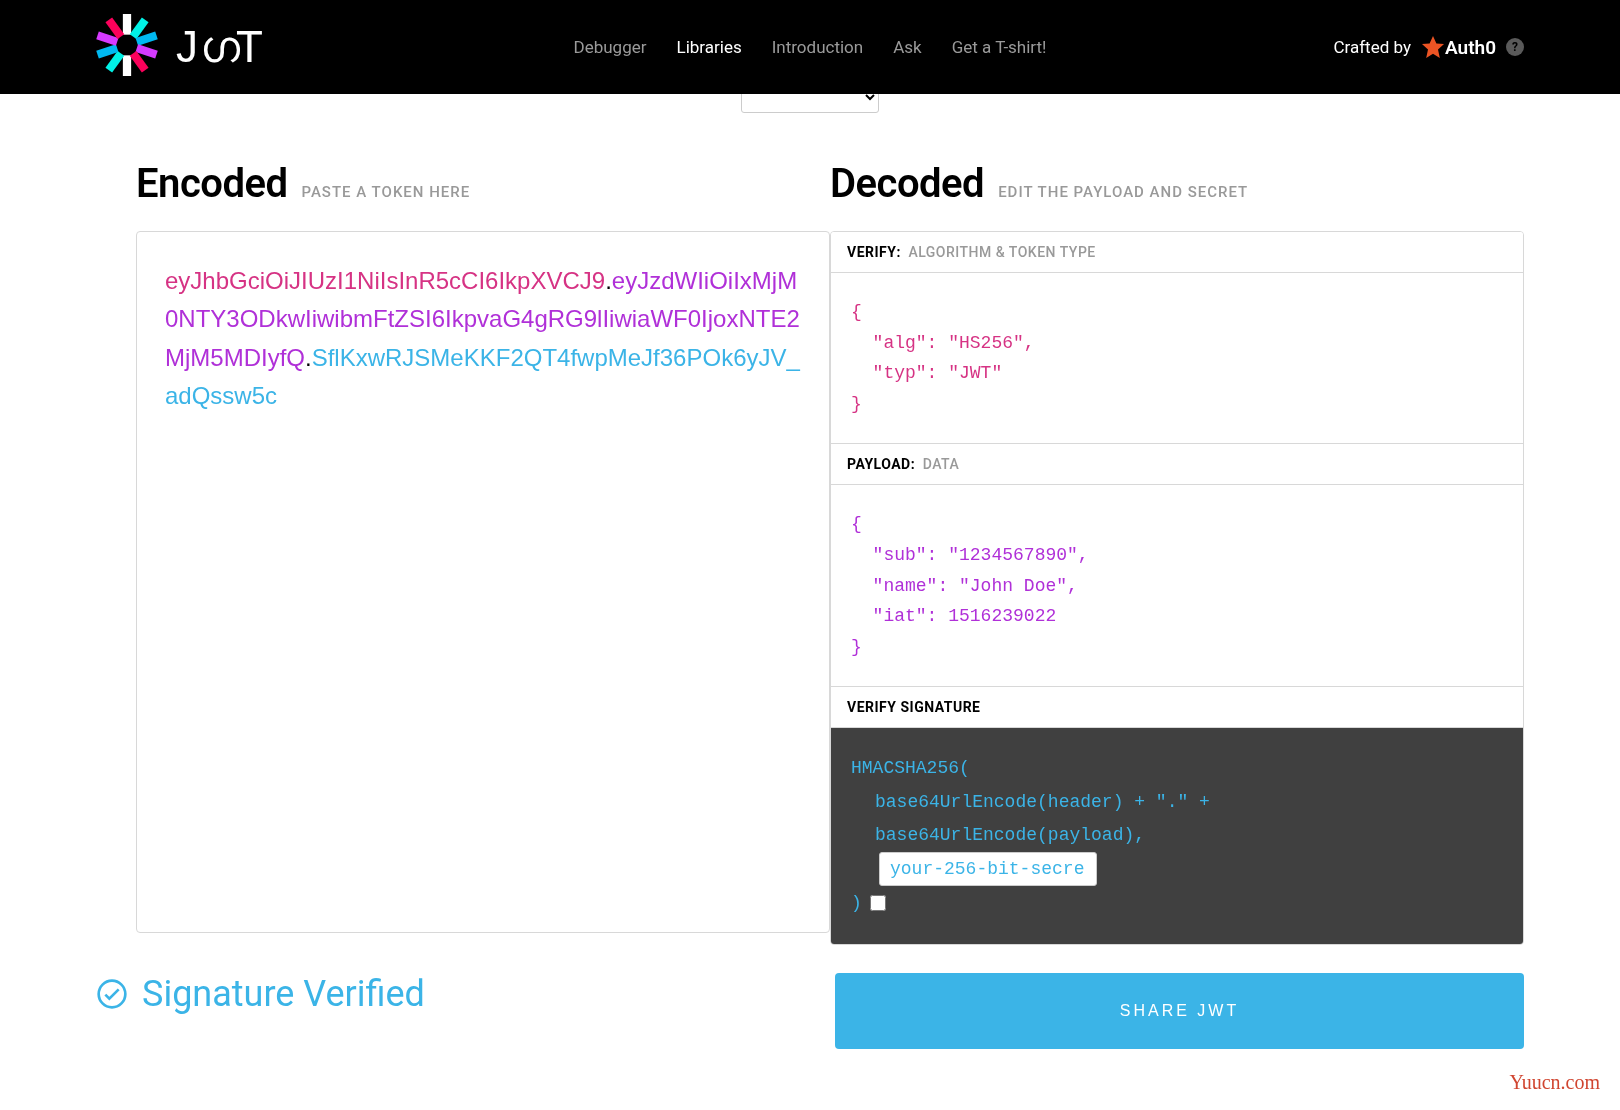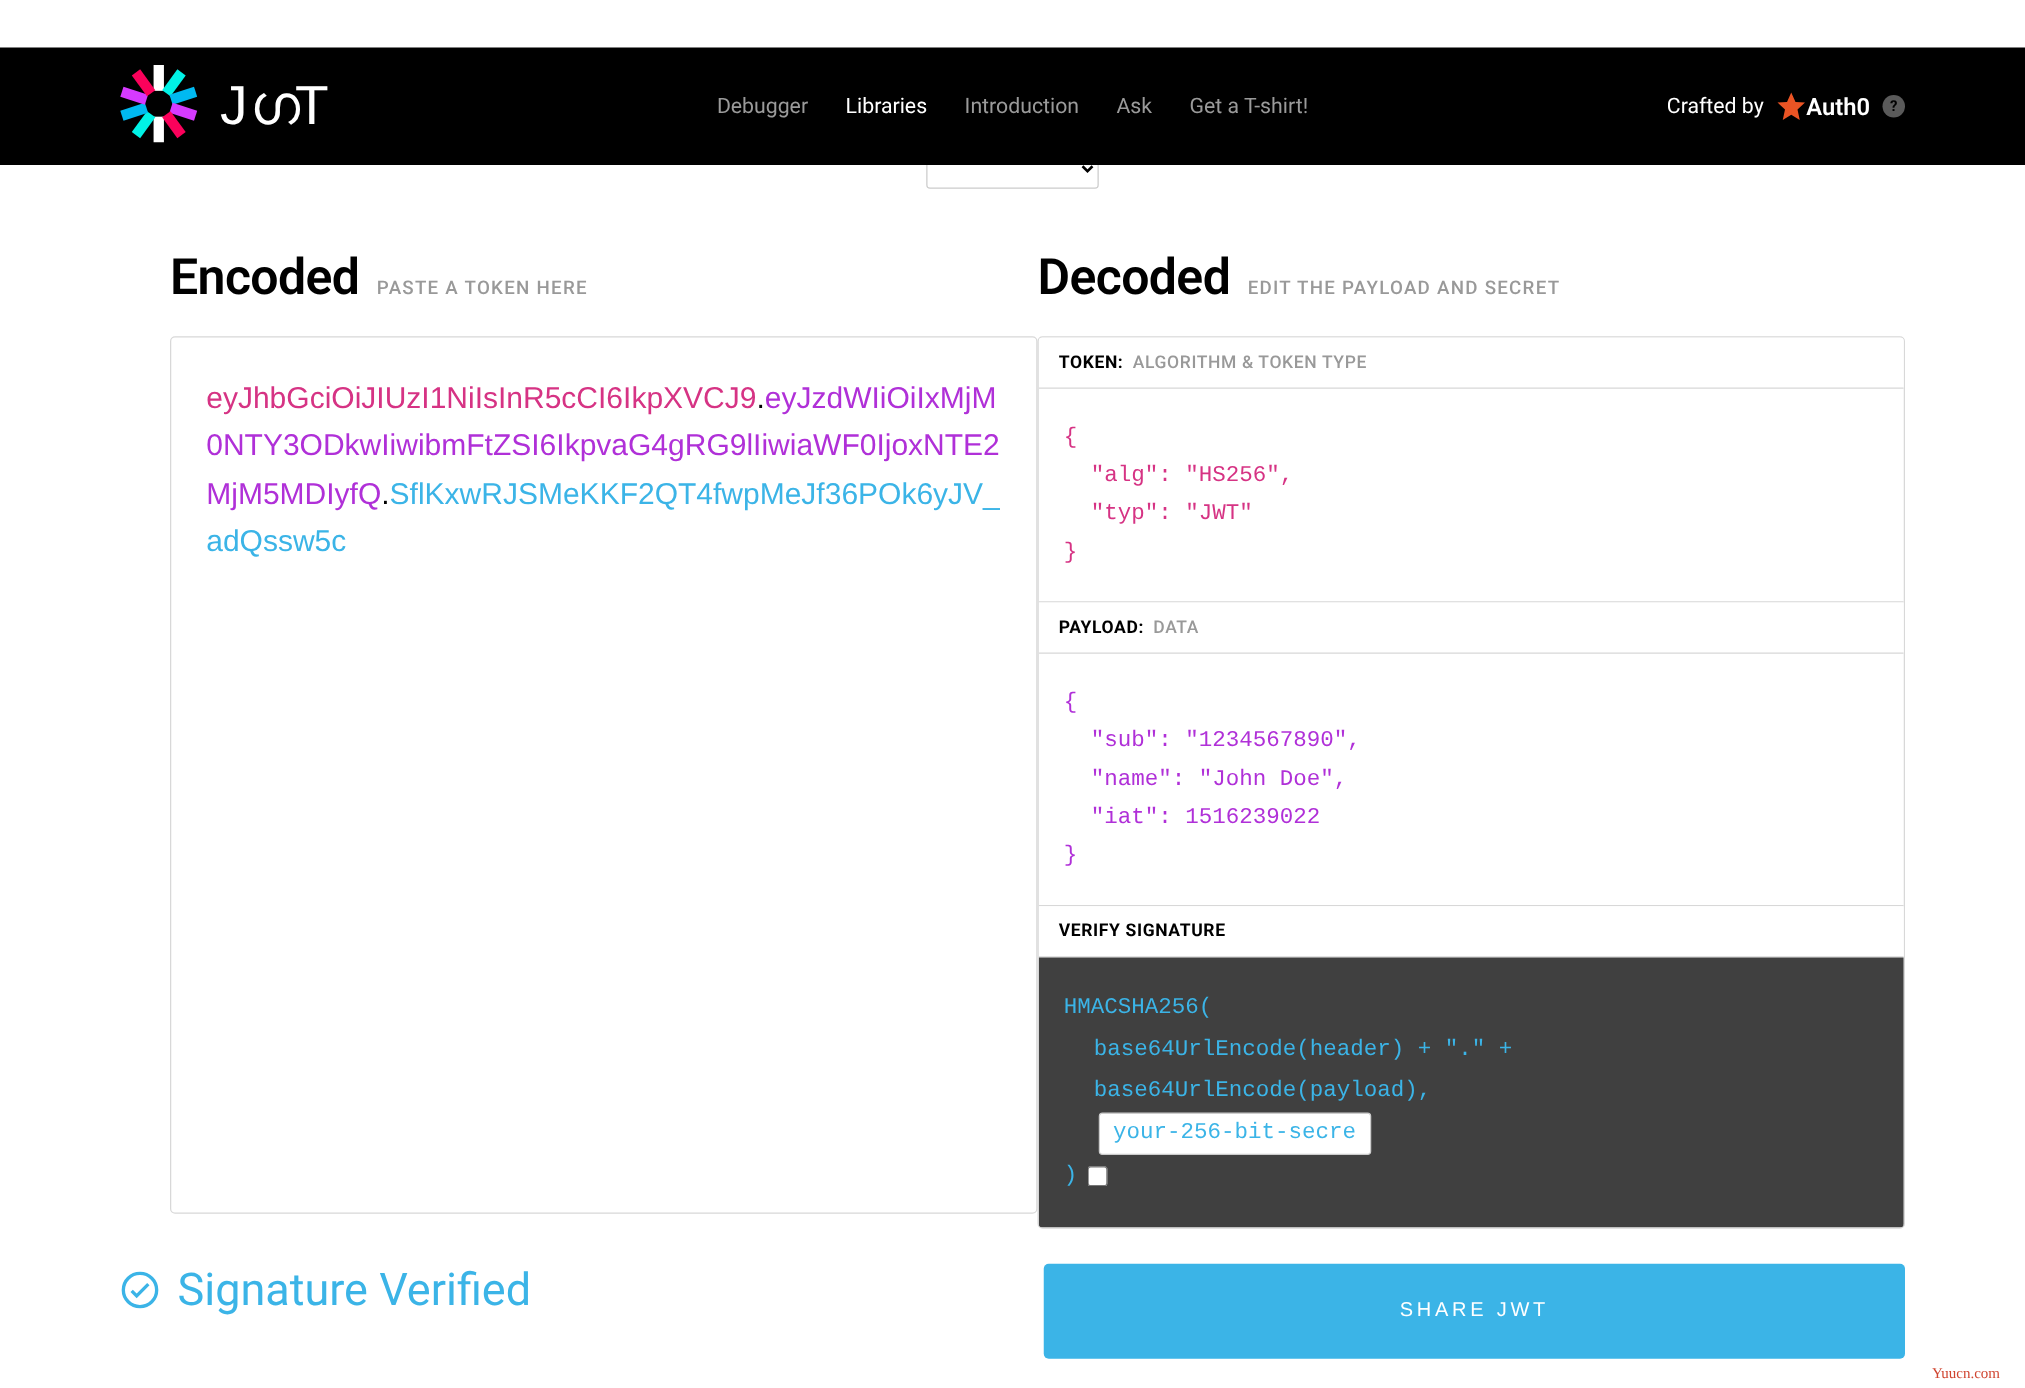--- a/index.html
+++ b/index.html
@@ -1,17 +1,17 @@
 <!DOCTYPE html>
 <html><head>
 <meta charset="utf-8">
 <style>
   * { margin: 0; padding: 0; box-sizing: border-box; }
   body { font-family: -apple-system, BlinkMacSystemFont, "Segoe UI", Roboto, Helvetica, Arial, sans-serif; background: #fff; width: 1620px; }
-  .header { background: #000; height: 94px; display: flex; align-items: center; padding: 16px 96px; position: relative; margin-top: 38px; }
+  .header { background: #000; height: 94px; display: flex; align-items: center; padding: 16px 96px; position: relative; }
   .logo { display: flex; align-items: center; gap: 18px; }
   .logo-icon svg { width: 62px; height: 62px; }
   .logo-text { color: #fff; font-size: 44px; font-weight: 500; letter-spacing: 2px; font-family: Arial, sans-serif; }
   .nav { position: absolute; left: 50%; transform: translateX(-50%); display: flex; gap: 30px; }
   .nav a { color: #9a9a9a; text-decoration: none; font-size: 17px; }
   .nav a.active { color: #fff; }
   .crafted { margin-left: auto; display: flex; align-items: center; gap: 10px; color: #fff; font-size: 17px; }
   .auth0-logo { display: flex; align-items: center; gap: 0; font-weight: 600; font-size: 19px; }
   .auth0-icon { width: 24px; height: 24px; }
   .help-icon { width: 18px; height: 18px; background: #5a5a5a; border-radius: 50%; color: #000; display: flex; align-items: center; justify-content: center; font-size: 12px; font-weight: bold; }
@@ -37,21 +37,21 @@
   .sig-body { background: #404040; padding: 24px 12px 24px 20px; font-family: "SFMono-Regular", Consolas, "Liberation Mono", Menlo, monospace; font-size: 18px; line-height: 1.85; color: #3bb4e7; }
   .secret-input { border: 1px solid #ccc; border-radius: 3px; padding: 6px 10px; font-family: inherit; font-size: 18px; color: #3bb4e7; background: #fff; width: 218px; margin-left: 4px; }
   .sig-row { display: flex; align-items: center; gap: 8px; }
   .sig-row input[type=checkbox] { width: 16px; height: 16px; }
   .indent1 { padding-left: 24px; }
   .bottom { display: flex; padding: 28px 96px 40px 96px; gap: 50px; }
   .bottom > div { flex: 1; }
   .sig-verified { display: flex; align-items: center; gap: 14px; color: #3bb4e7; font-size: 36px; font-weight: 400; }
   .sig-verified svg { width: 32px; height: 32px; }
   .share-btn { background: #3bb4e7; color: #fff; border: none; width: 100%; height: 76px; font-size: 16px; letter-spacing: 3px; font-weight: 500; border-radius: 4px; cursor: pointer; }
-  .watermark { position: fixed; bottom: 4px; right: 20px; color: #d04530; font-size: 12px; font-family: serif; }
+  .watermark { position: fixed; bottom: 16px; right: 20px; color: #d04530; font-size: 20px; font-family: serif; }
   pre { white-space: pre; font-family: inherit; }
 </style>
 </head>
 <body>
 
 <div class="header">
   <div class="logo">
     <span class="logo-icon">
       <svg viewBox="0 0 60 60">
         <g transform="translate(30,30)">
@@ -102,21 +102,21 @@
     <div class="encoded-box"><span class="tok-head">eyJhbGciOiJIUzI1NiIsInR5cCI6IkpXVCJ9</span><span class="tok-dot">.</span><span class="tok-pay">eyJzdWIiOiIxMjM0NTY3ODkwIiwibmFtZSI6IkpvaG4gRG9lIiwiaWF0IjoxNTE2MjM5MDIyfQ</span><span class="tok-dot">.</span><span class="tok-sig">SflKxwRJSMeKKF2QT4fwpMeJf36POk6yJV_adQssw5c</span></div>
   </div>
 
   <div class="col">
     <div class="col-title">
       <h2>Decoded</h2>
       <span class="sub">EDIT THE PAYLOAD AND SECRET</span>
     </div>
     <div class="decoded-box">
       <div class="dec-header">
-        <span class="lab">TOKEN:</span>
+        <span class="lab">VERIFY:</span>
         <span class="sub2">ALGORITHM &amp; TOKEN TYPE</span>
       </div>
       <div class="dec-body header-json">
           <pre>{
   "alg": "HS256",
   "typ": "JWT"
 }</pre>
         </div>
 
       <div class="dec-header">

